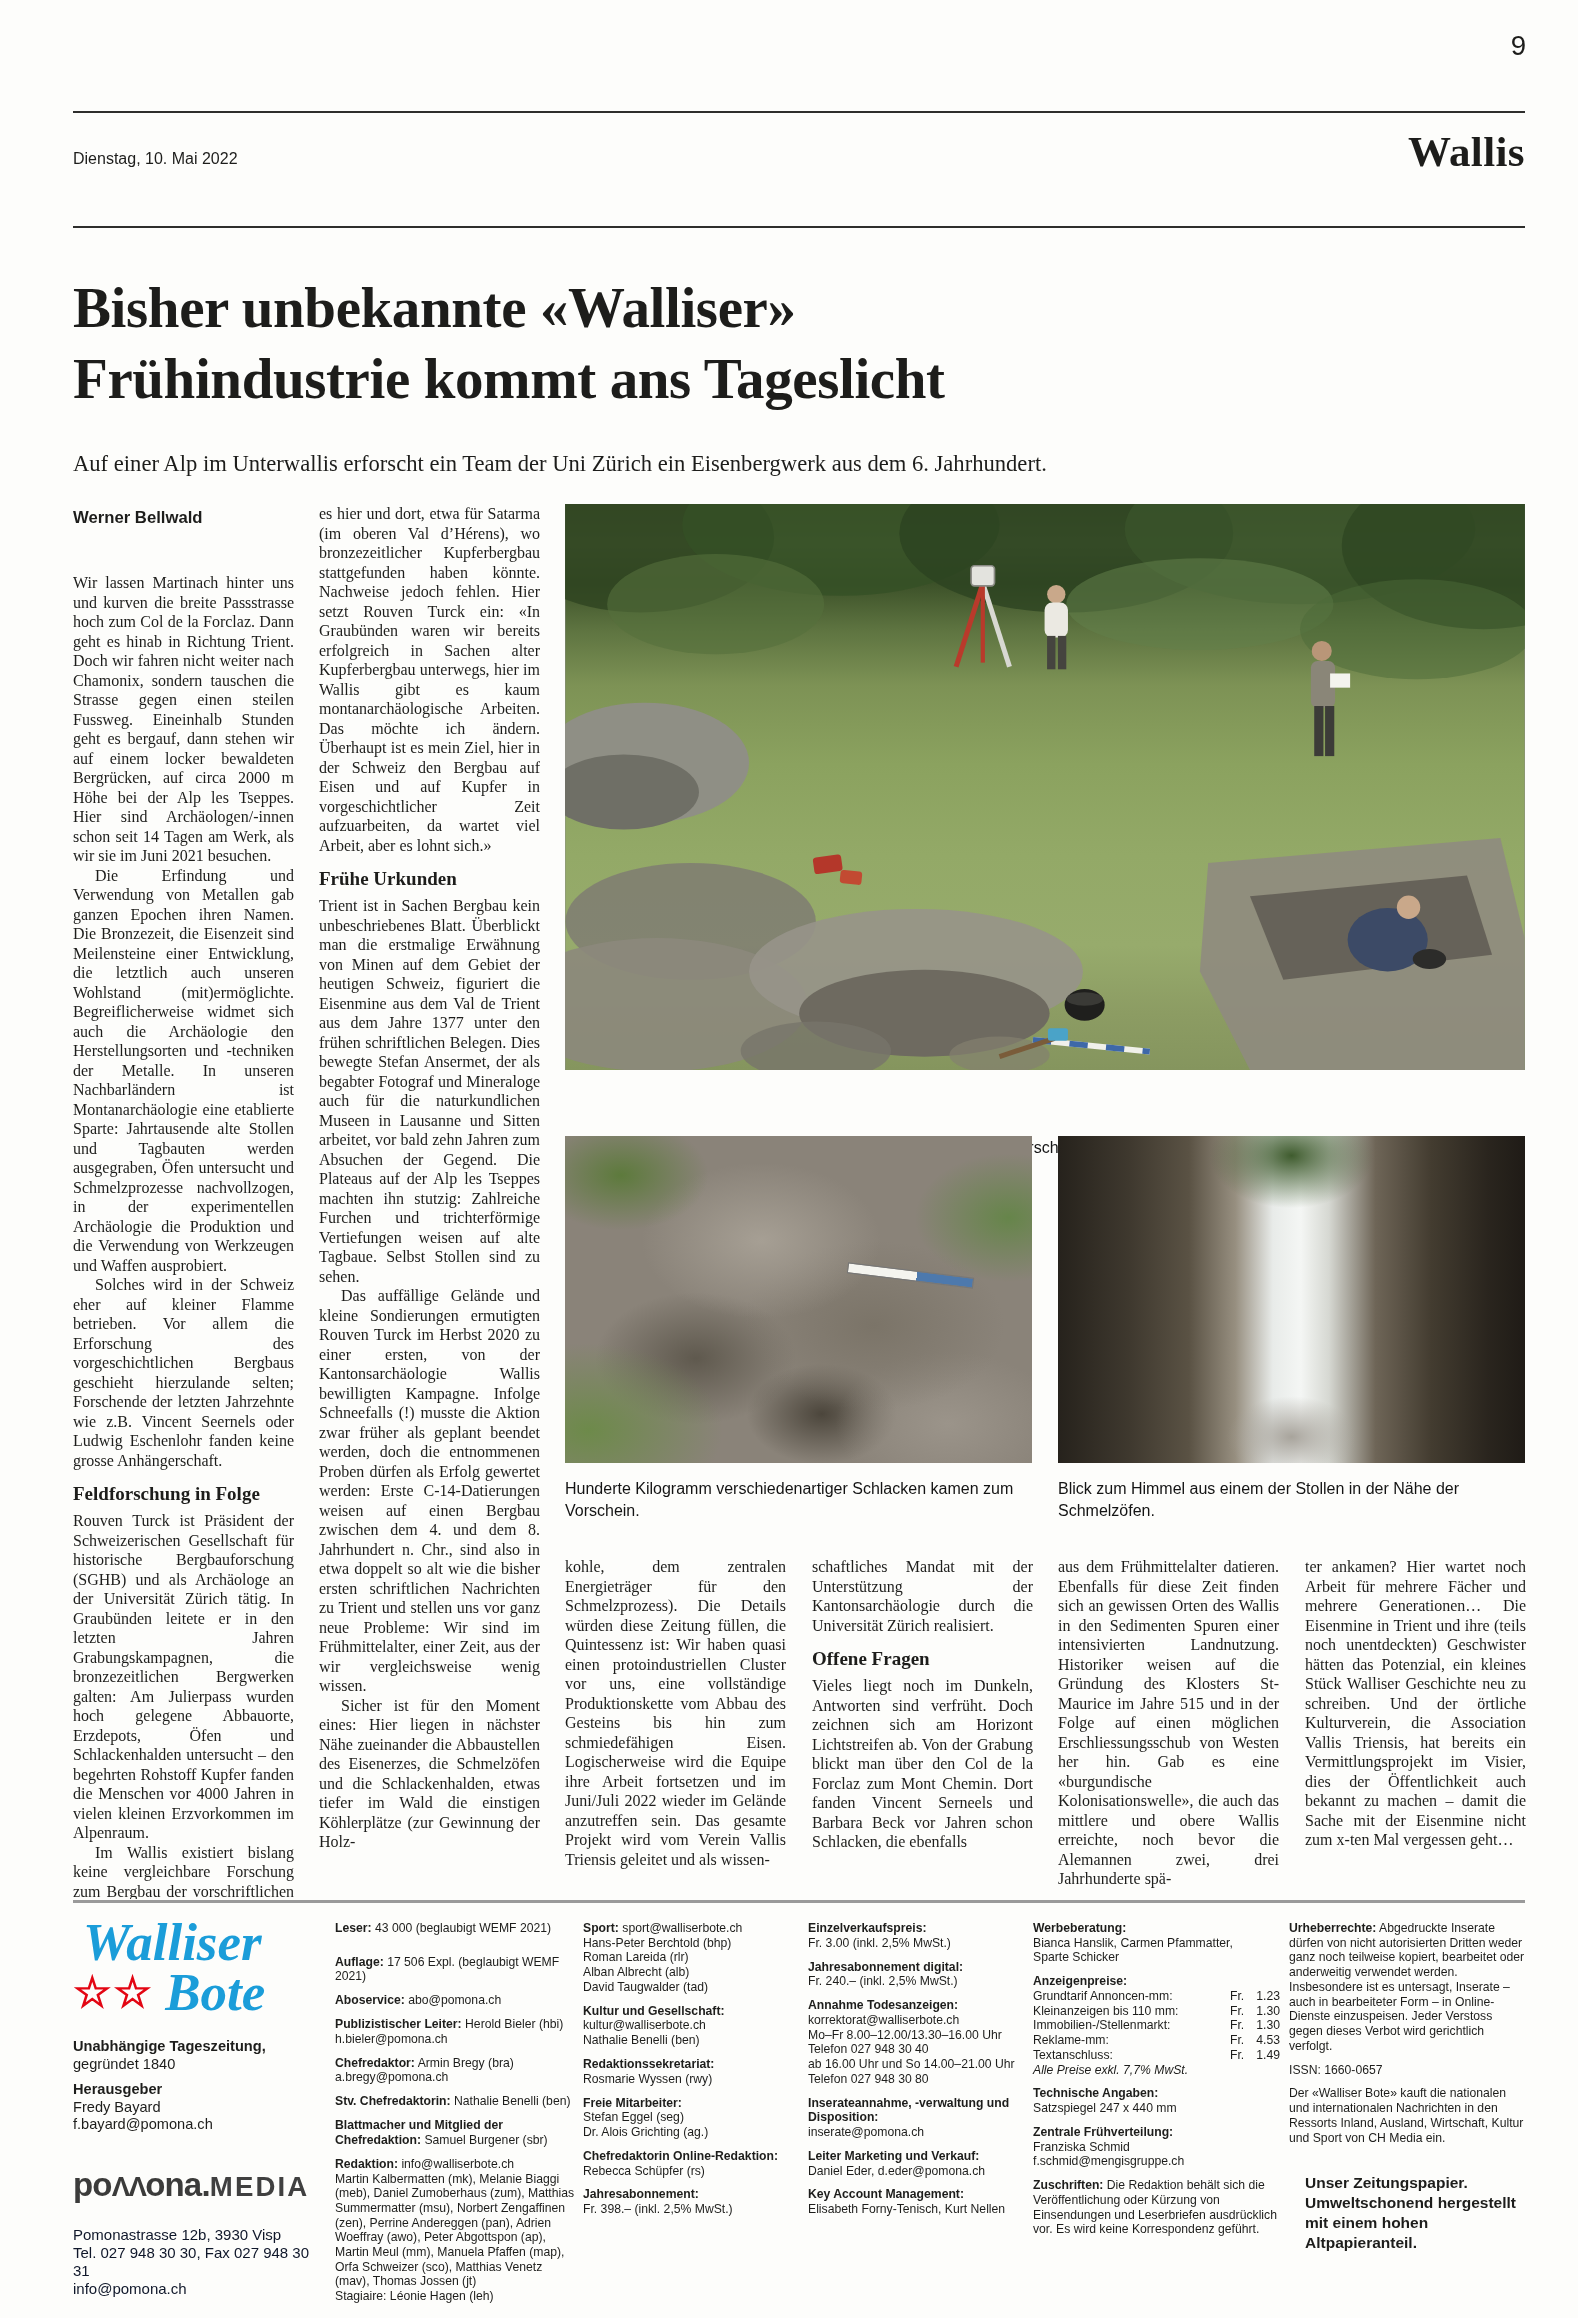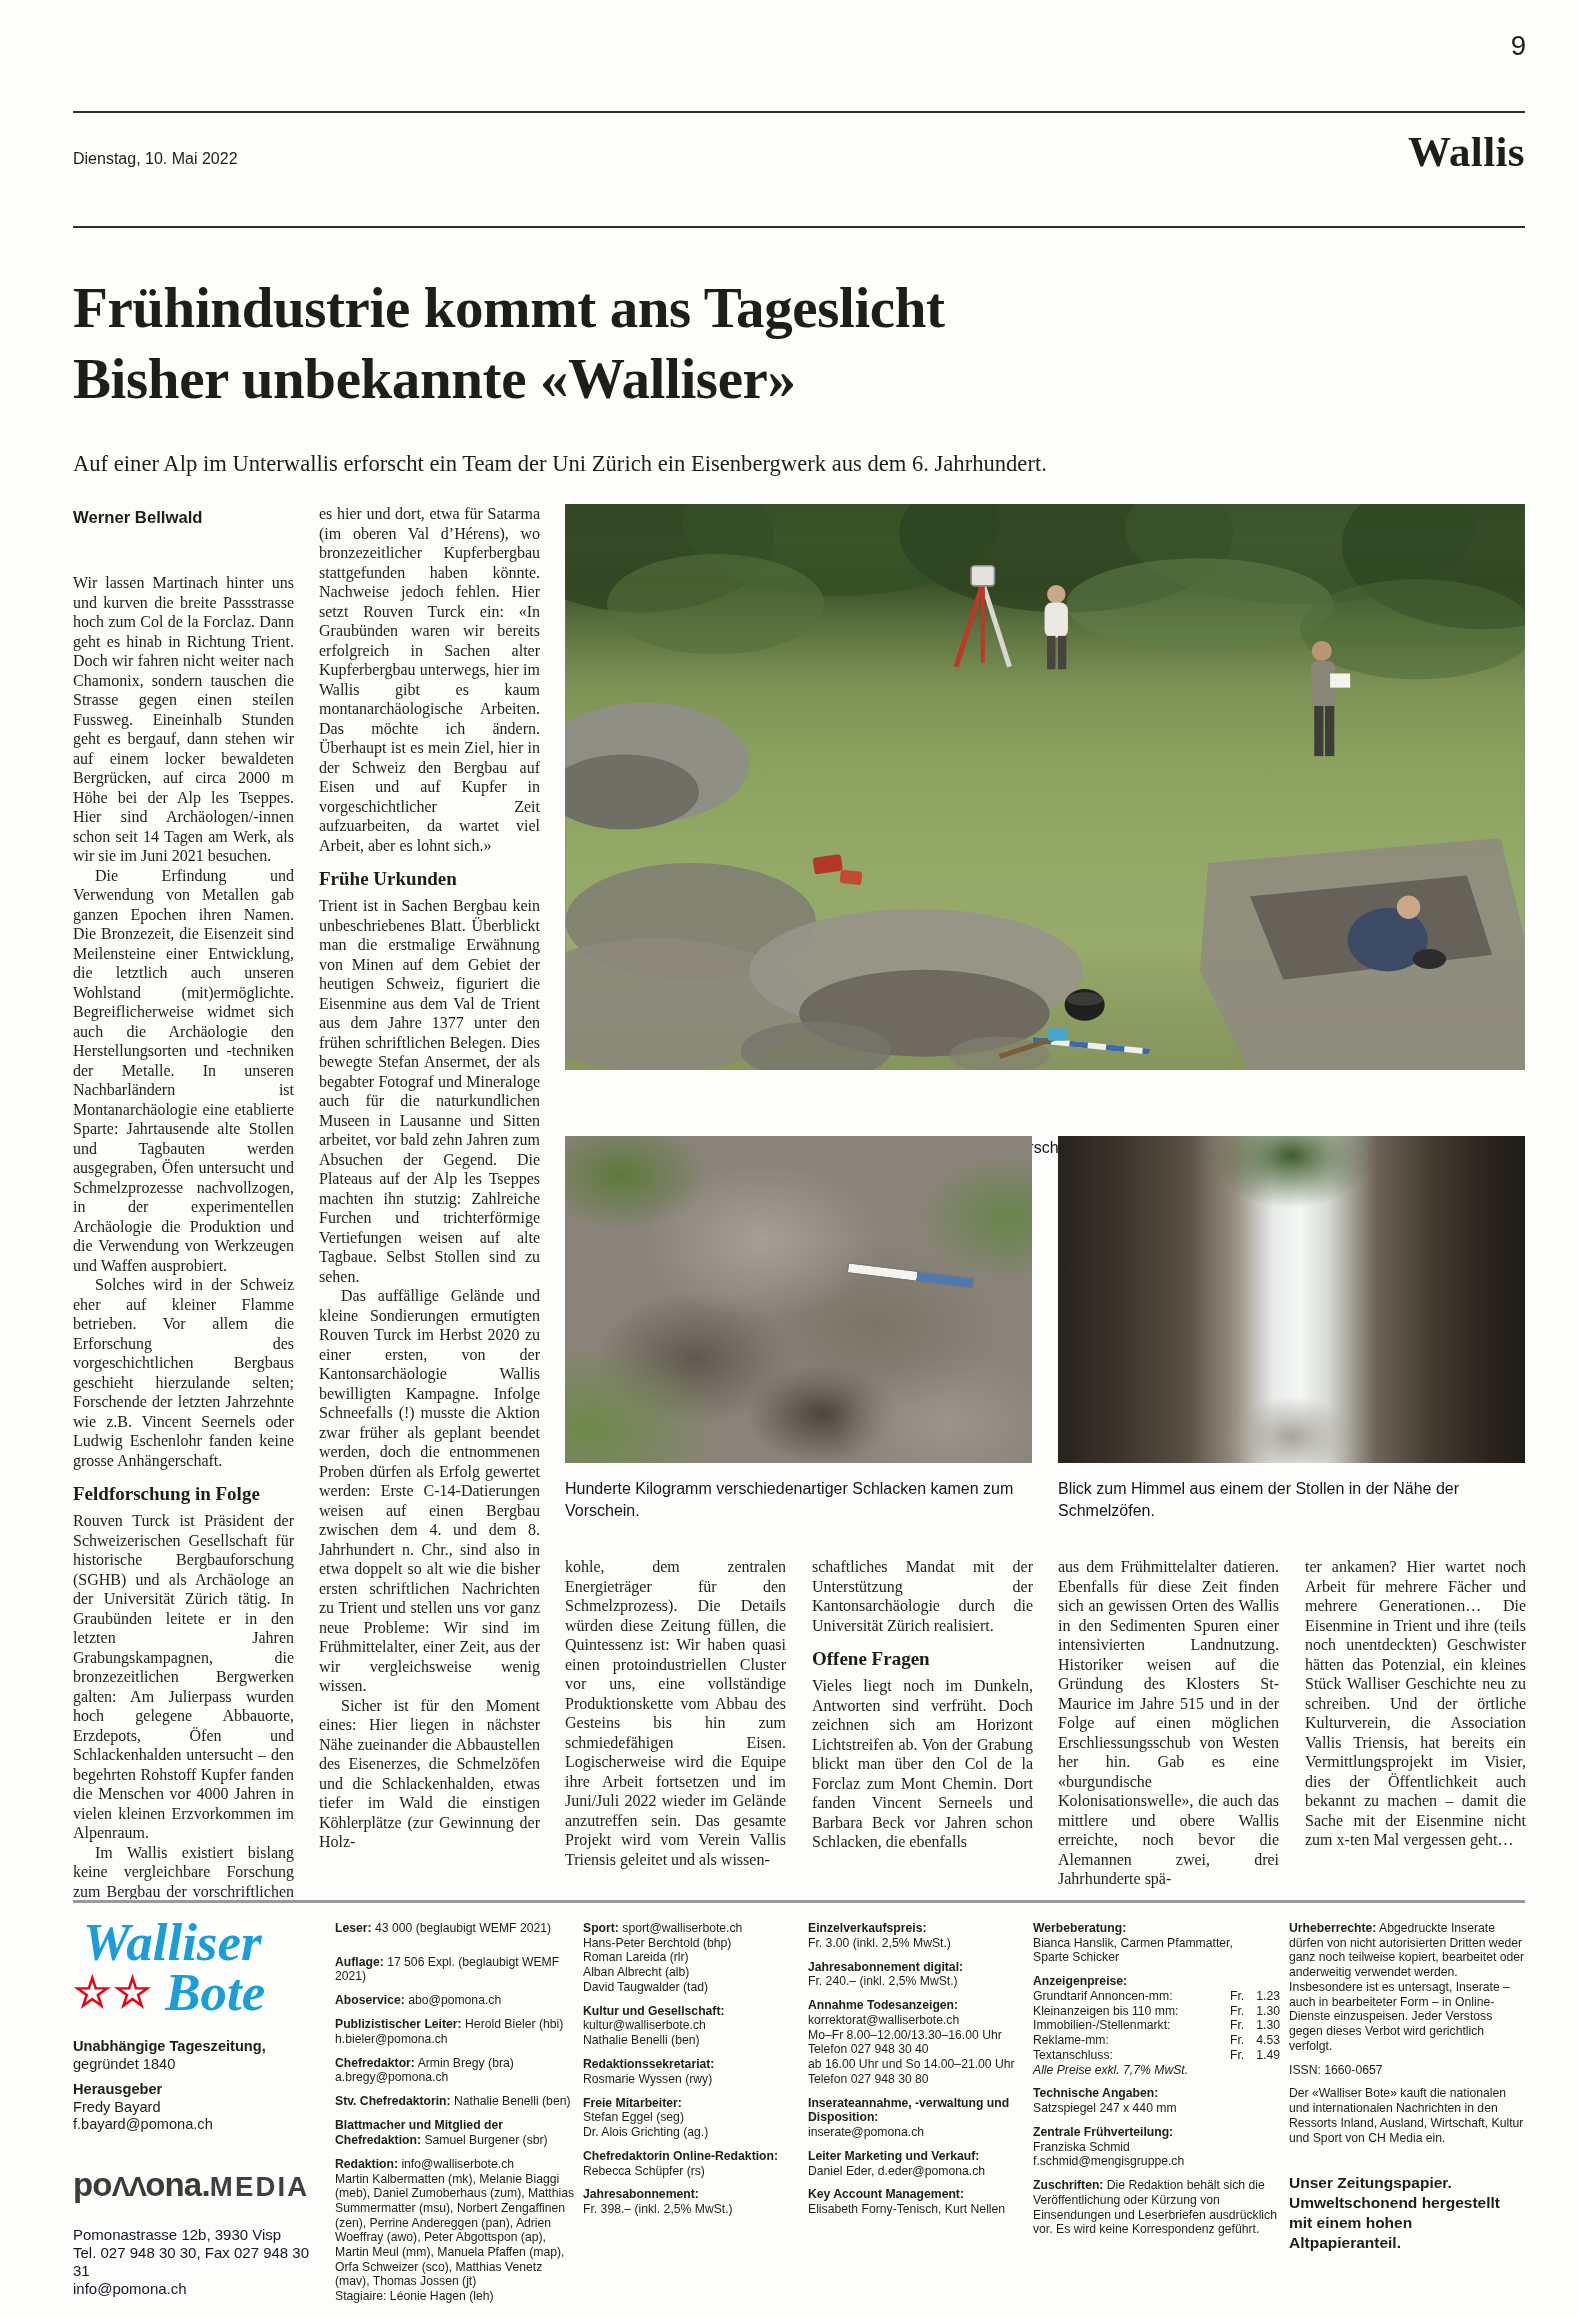--- a/index.html
+++ b/index.html
@@ -47,39 +47,39 @@
   .wb-line2{font-size:53px;line-height:52px;display:flex;align-items:flex-end;}
   .wb-stars{color:#e30613;font-size:43px;font-style:normal;letter-spacing:1.7px;line-height:50px;margin-right:11.7px;}
   .b-tagbold{font-weight:bold;font-size:14.6px;line-height:17.5px;margin-top:20px;}
   .b-tag{font-size:14.6px;line-height:17.5px;}
   .b-publabel{font-weight:bold;font-size:14.6px;line-height:17.5px;margin-top:8.4px;}
   .b-line{font-size:14.6px;line-height:17.5px;}
   .pm-logo{margin-top:32px;font-weight:bold;color:#3b3b3a;font-size:33px;letter-spacing:-0.8px;}
   .pm-mm{font-size:27.6px;letter-spacing:-1.7px;}
   .pm-media{color:#404040;font-size:27.6px;letter-spacing:2.1px;}
   .b-addr{margin-top:22px;font-size:15px;line-height:18px;color:#0f172a;}
-  .papernote{margin-top:28px;font-weight:bold;font-size:15.5px;line-height:20px;width:226px;}
+  .papernote{margin-top:28px;font-weight:bold;font-size:15.5px;line-height:20px;width:226px;margin-left:16px;}
   
   .slag-stick{position:absolute;right:58px;top:134px;width:125px;height:9.2px;transform:rotate(7deg);
               background:linear-gradient(90deg,#f4f4ef 0 55%,#4d79ad 55% 100%);border:0.8px solid #777;}
 </style>
 </head>
 <body>
 
 <div class="page">
 
   <div class="pagenum">9</div>
   <div class="rule" style="top:111px"></div>
   <div class="kicker-date">Dienstag, 10. Mai 2022</div>
   <div class="section-title">Wallis</div>
   <div class="rule" style="top:226px"></div>
 
   <div class="headline">
+    <div>Bisher unbekannte «Walliser»</div>
     <div>Frühindustrie kommt ans Tageslicht</div>
-    <div>Bisher unbekannte «Walliser»</div>
   </div>
   <div class="subhead">Auf einer Alp im Unterwallis erforscht ein Team der Uni Zürich ein Eisenbergwerk aus dem 6. Jahrhundert.</div>
   <div class="byline">Werner Bellwald</div>
 
   <div class="col" style="left:73px;top:573px;height:1326px">
     <p>Wir lassen Martinach hinter uns und kurven die breite Passstrasse hoch zum Col de la Forclaz. Dann geht es hinab in Richtung Trient. Doch wir fahren nicht weiter nach Chamonix, sondern tauschen die Strasse gegen einen steilen Fussweg. Eineinhalb Stunden geht es bergauf, dann stehen wir auf einem locker bewaldeten Bergrücken, auf circa 2000 m Höhe bei der Alp les Tseppes. Hier sind Archäologen/-innen schon seit 14 Tagen am Werk, als wir sie im Juni 2021 besuchen.</p>
     <p class="ind">Die Erfindung und Verwendung von Metallen gab ganzen Epochen ihren Namen. Die Bronzezeit, die Eisenzeit sind Meilensteine einer Entwicklung, die letztlich auch unseren Wohlstand (mit)ermöglichte. Begreiflicherweise widmet sich auch die Archäologie den Herstellungsorten und -techniken der Metalle. In unseren Nachbarländern ist Montanarchäologie eine etablierte Sparte: Jahrtausende alte Stollen und Tagbauten werden ausgegraben, Öfen untersucht und Schmelzprozesse nachvollzogen, in der experimentellen Archäologie die Produktion und die Verwendung von Werkzeugen und Waffen ausprobiert.</p>
     <p class="ind">Solches wird in der Schweiz eher auf kleiner Flamme betrieben. Vor allem die Erforschung des vorgeschichtlichen Bergbaus geschieht hierzulande selten; Forschende der letzten Jahrzehnte wie z.B. Vincent Seernels oder Ludwig Eschenlohr fanden keine grosse Anhängerschaft.</p>
     <h3>Feldforschung in Folge</h3>
     <p>Rouven Turck ist Präsident der Schweizerischen Gesellschaft für historische Bergbauforschung (SGHB) und als Archäologe an der Universität Zürich tätig. In Graubünden leitete er in den letzten Jahren Grabungskampagnen, die bronzezeitlichen Bergwerken galten: Am Julierpass wurden hoch gelegene Abbauorte, Erzdepots, Öfen und Schlackenhalden untersucht – den begehrten Rohstoff Kupfer fanden die Menschen vor 4000 Jahren in vielen kleinen Erzvorkommen im Alpenraum.</p>

